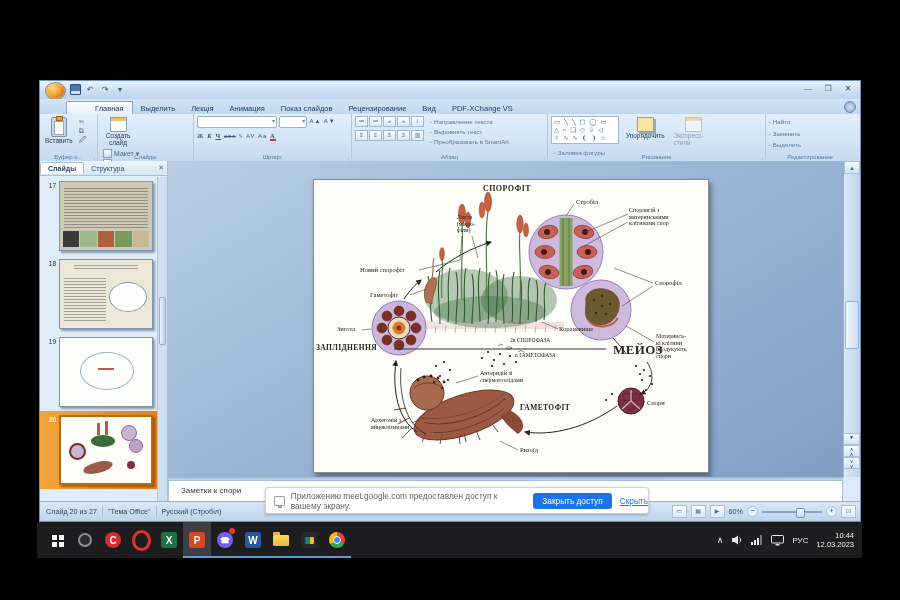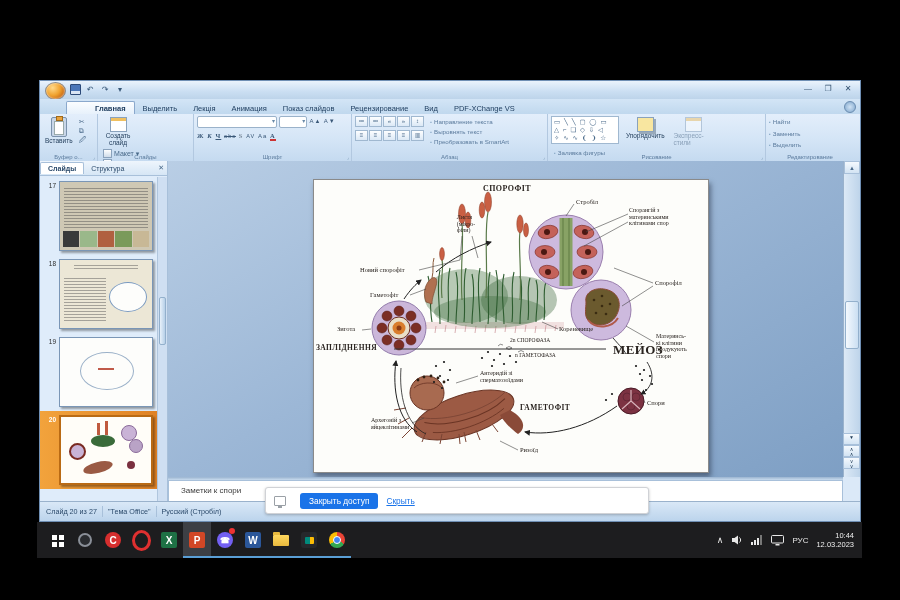--- a/index.html
+++ b/index.html
@@ -22,21 +22,21 @@
              box-shadow:inset 0 -3px 0 #d8e4f4;}
   .title-text{position:absolute;left:0;right:0;top:3px;text-align:center;font-size:8px;color:#33506e;}
   .win-controls{position:absolute;right:2px;top:1px;display:flex;}
   .win-controls span{width:20px;height:14px;text-align:center;line-height:13px;font-size:8px;color:#33506e;}
 
   
   .tabs{position:absolute;left:0;top:18px;right:0;height:15px;
         background:linear-gradient(#d3e5f6,#c0d8ee);display:flex;align-items:flex-end;padding-left:26px;box-sizing:border-box;}
   .tab{padding:2px 8px 1px;font-size:7.5px;color:#1b3a5c;}
   .tab.active{background:linear-gradient(#fbfdff,#e7f1fb);border:1px solid #8aa8cc;border-bottom:none;
-              border-radius:2px 2px 0 0;font-weight:bold;padding-left:28px;}
+              border-radius:2px 2px 0 0;font-weight:normal;padding-left:28px;}
   .ribbon-help{position:absolute;right:4px;top:20px;width:10px;height:10px;border-radius:50%;
                background:radial-gradient(#cfe2f4,#7fa6cc);border:1px solid #6a8cb0;}
 
   
   .ribbon{position:absolute;left:0;top:33px;right:0;height:47px;
           background:linear-gradient(#e3eefb,#d4e5f6 55%,#c5daf0);border-bottom:1px solid #95b2d2;display:flex;}
   .rgroup{position:relative;height:100%;border-right:1px solid #b2c8e0;box-sizing:border-box;padding:2px 3px 10px;}
   .rgroup .glabel{position:absolute;left:0;right:0;bottom:1px;text-align:center;font-size:6px;color:#5a7a9c;}
   .bigbtn{display:inline-flex;flex-direction:column;align-items:center;font-size:6.5px;color:#27425f;
           padding:1px 2px;vertical-align:top;}
@@ -624,25 +624,38 @@
   </div>
 
   <div class="statusbar">
     <div class="left">
       <span>Слайд 20 из 27</span>
       <span class="sep"></span>
       <span>"Тема Office"</span>
       <span class="sep"></span>
       <span>Русский (Стробіл)</span>
     </div>
+    <div class="right">
+      <span class="viewbtn">▭</span>
+      <span class="viewbtn">▦</span>
+      <span class="viewbtn">▶</span>
+      <span>60%</span>
+      <span class="zsign">−</span>
+      <span class="zslider">
+          <span class="knob"></span>
+        </span>
+      <span class="zsign">+</span>
+      <span class="viewbtn">⊡</span>
+    </div>
   </div>
 </div>
 
 <div class="meetbar">
   <span class="cast-icon"></span>
+  <span>Приложению meet.google.com предоставлен доступ к вашему экрану.</span>
   <span class="meet-stop">Закрыть доступ</span>
   <span class="meet-hide">Скрыть</span>
 </div>
 
 <div id="taskbar">
   <div class="tb-icons">
       <div class="tb-icon start">
         <span class="glyph"></span>
       </div>
       <div class="tb-icon search">

